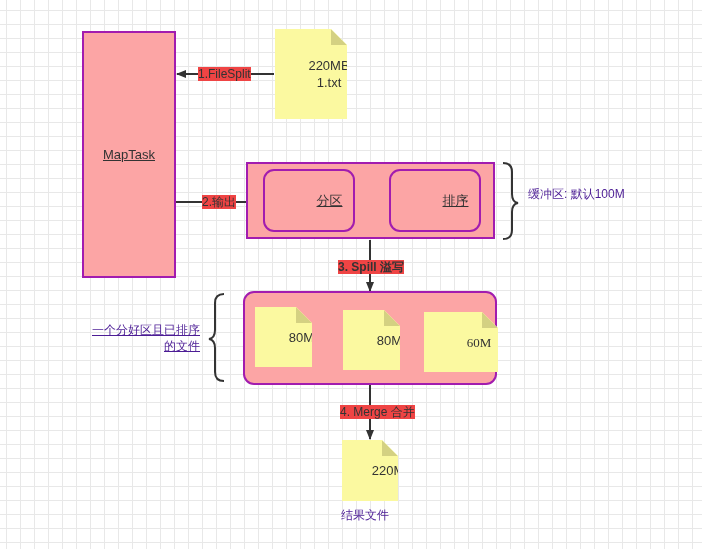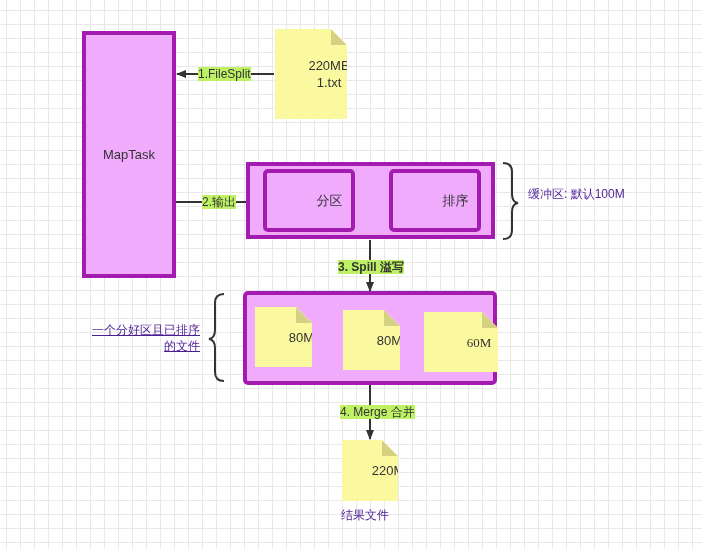--- a/index.html
+++ b/index.html
@@ -9,38 +9,38 @@
     background-image:
       linear-gradient(to right, #e8e8e8 1px, transparent 1px),
       linear-gradient(to bottom, #e8e8e8 1px, transparent 1px);
     background-size:14px 14px;
     background-position:6px 10px;
     font-family:"Liberation Sans", sans-serif;
     color:#333;
   }
   .box {
     position:absolute; box-sizing:border-box;
-    border:4px solid #a21caf; background:#f0abfc;
+    border:2px solid #a21caf; background:#fca5a5;
     display:flex; align-items:center; justify-content:center;
-    font-size:13px; color:#333;
+    font-size:13px; color:#333;text-decoration:underline;
   }
-  .rounded { border-radius:5px;padding-left:41px; }
+  .rounded { border-radius:11px;padding-left:41px; }
   .note {
     position:absolute; box-sizing:border-box;
     background:#fbf9a0;
     clip-path: polygon(0 0, calc(100% - 16px) 0, 100% 16px, 100% 100%, 0 100%);
     display:flex; align-items:center; justify-content:center; flex-direction:column;
     font-size:13px; color:#333; text-align:center; line-height:17px;padding-left:36px;
   }
   .note .fold {
     position:absolute; top:0; right:0; width:16px; height:16px;
     background:#d4d182;
     clip-path: polygon(0 0, 100% 100%, 0 100%);
   }
-  .label { position:absolute; font-size:12px; color:#333; background:#bef264; white-space:nowrap; line-height:14px; }
+  .label { position:absolute; font-size:12px; color:#333; background:#ef4444; white-space:nowrap; line-height:14px; }
   .side-text { position:absolute; font-size:12px; color:#4c1d95; white-space:nowrap; line-height:16px; }
   svg.lines { position:absolute; left:0; top:0; }
 </style>
 </head>
 <body>
 
 <svg class="lines" width="702" height="549">
   <defs>
     <marker id="arr" markerWidth="10" markerHeight="10" refX="9" refY="5" orient="auto" markerUnits="userSpaceOnUse">
       <path d="M0,1 L10,5 L0,9 Z" fill="#333"></path>

